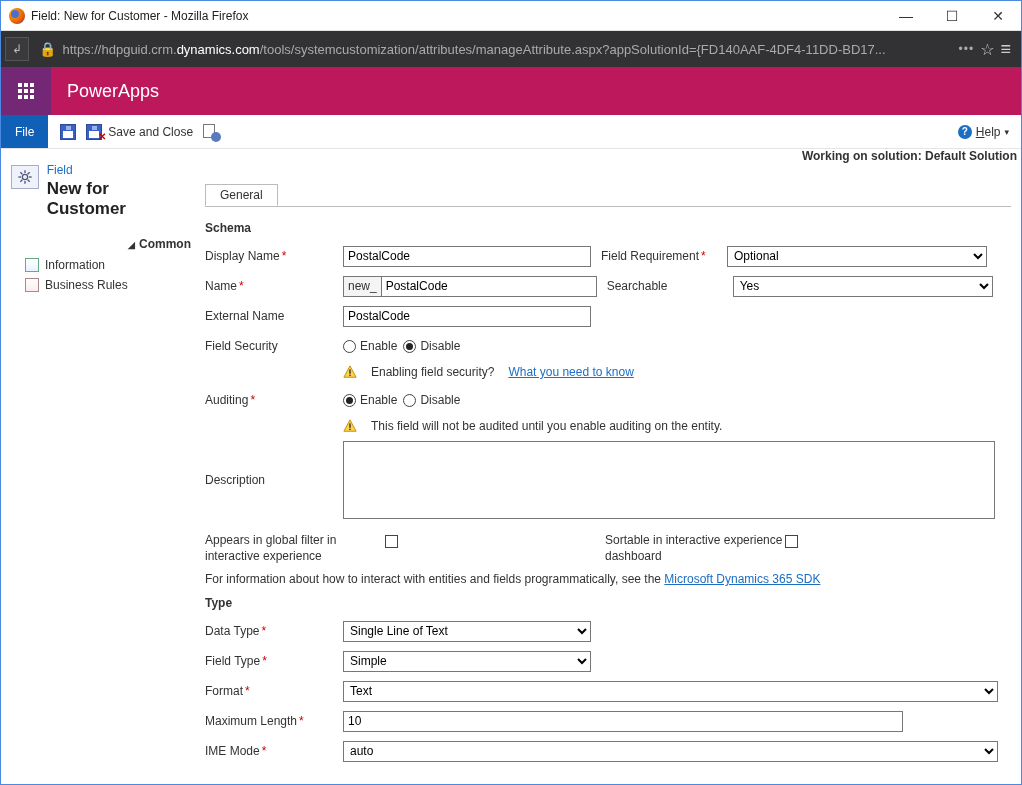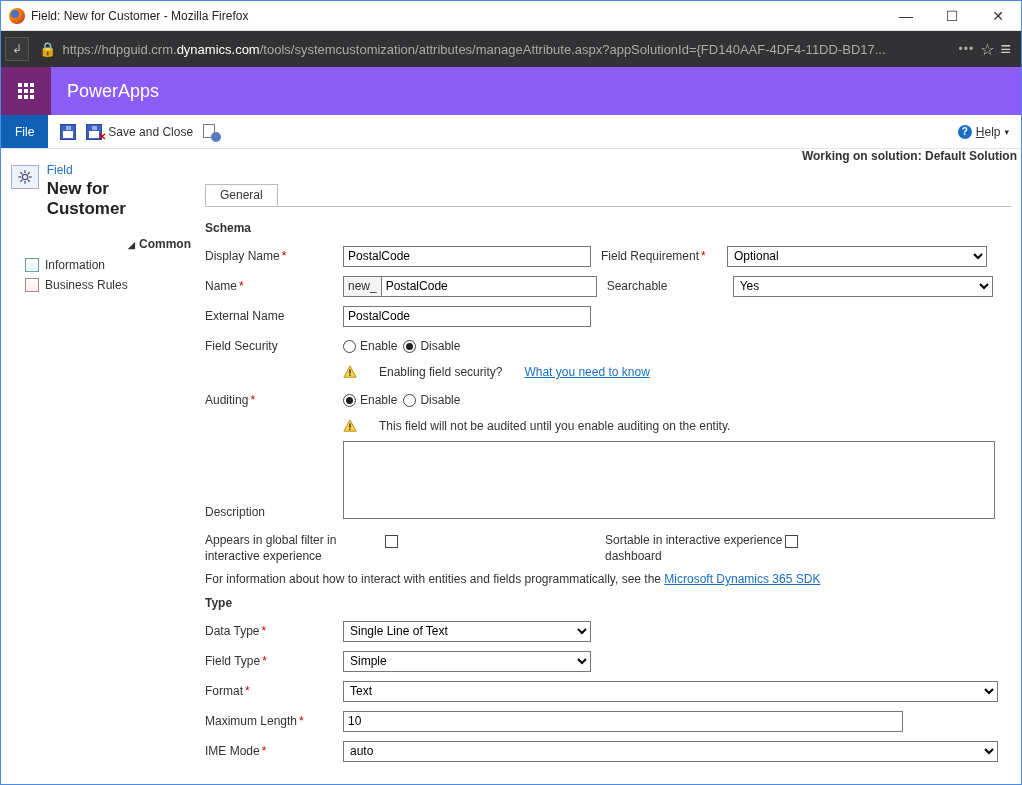--- a/index.html
+++ b/index.html
@@ -17,21 +17,21 @@
 .urlbar { height: 36px; background: #323234; display: flex; align-items: center; padding: 0 4px; }
 .tab-out { width: 24px; height: 24px; display:flex;align-items:center;justify-content:center; color:#bbb; border:1px solid #555; background:#3a3a3c; margin-right:4px; }
 .lock { color: #7bd47b; font-size: 14px; margin: 0 6px; }
 .url { flex: 1; color: #aaa; font-size: 13px; white-space: nowrap; overflow: hidden; }
 .url .host { color: #fff; }
 .url-right { display:flex; align-items:center; gap:6px; padding:0 6px; color:#aaa; }
 .star-icon { font-size:16px; color:#ccc; }
 .menu-icon { font-size:18px; color:#ccc; }
 
 
-.pa-header { height: 48px; background: #8b5cf6; display: flex; align-items: center; }
+.pa-header { height: 48px; background: #be185d; display: flex; align-items: center; }
 .waffle { width: 50px; height: 48px; background: #742774; display: flex; align-items: center; justify-content: center; }
 .waffle-grid { display: grid; grid-template-columns: repeat(3,4px); grid-template-rows: repeat(3,4px); gap:2px; }
 .waffle-grid span { background:#fff; width:4px; height:4px; }
 .pa-title { color:#fff; font-size: 18px; font-weight: 400; margin-left: 16px; }
 
 
 .ribbon { height: 34px; background: #fff; border-bottom: 1px solid #e5e5e5; display:flex; align-items:stretch; }
 .file-tab { background:#1160b7; color:#fff; padding: 0 14px; display:flex; align-items:center; font-size:12px; }
 .ribbon-items { display:flex; align-items:center; gap:10px; padding-left:12px; }
 .ribbon-btn { display:flex; align-items:center; gap:4px; cursor:pointer; font-size:12px; }
@@ -71,21 +71,21 @@
 .sel { border:1px solid #777; height:21px; font-size:12px; padding:0 2px; background:#fff; }
 .sel-250 { width:248px; }
 .sel-wide { width:260px; }
 .prefix-box { display:flex; }
 .prefix { border:1px solid #777; border-right:none; background:#f4f4f4; height:21px; font-size:12px; display:flex; align-items:center; padding:0 4px; }
 .col2-lbl { width:126px; font-size:12px; margin-left:10px; }
 .radio-row { display:flex; align-items:center; gap:6px;justify-content:space-between; }
 .radio-opt { display:flex; align-items:center; gap:4px; font-size:12px; }
 .radio { width:13px;height:13px;border:1px solid #444;border-radius:50%;display:flex;align-items:center;justify-content:center;background:#fff; }
 .radio.sel::after{content:"";width:7px;height:7px;border-radius:50%;background:#222;}
-.warn-line { display:flex; align-items:center; gap:22px; font-size:12px; margin:6px 0 8px 138px; }
+.warn-line { display:flex; align-items:center; gap:14px; font-size:12px; margin:6px 0 8px 138px; }
 .warn-icon { width:14px;height:14px; }
 .warn-icon svg{width:14px;height:14px;}
 .link { color:#1b6ec2; text-decoration:underline; cursor:pointer; }
 textarea.desc { width:652px; height:78px; border:1px solid #777; resize:none; font-size:12px; padding:3px; }
 .checkbox { width:13px;height:13px;border:1px solid #444;background:#fff;display:inline-block; }
 .two-check-row { display:flex; align-items:flex-start; margin:14px 0 8px 0; }
 .two-check-row .lbl-w { width:180px; font-size:12px; line-height:1.3; }
 .chk-cell { width:40px; padding-top:2px; }
 .info-line { font-size:12px; margin:6px 0 10px 0; }
 
@@ -281,21 +281,21 @@
       </div>
       <div class="warn-line">
         <span class="warn-icon"><svg viewBox="0 0 16 16">
               <polygon points="8,1 15,14 1,14" fill="#ffd24d" stroke="#b58a00"></polygon>
               <rect x="7.2" y="5" width="1.6" height="5" fill="#333"></rect>
               <rect x="7.2" y="11" width="1.6" height="1.6" fill="#333"></rect>
             </svg></span>
         <span>This field will not be audited until you enable auditing on the entity.</span>
       </div>
 
-      <div class="form-row" style="align-items:flex-end;">
+      <div class="form-row" style="align-items:center;">
         <div class="lbl">Description</div>
         <textarea class="desc" style=""></textarea>
       </div>
 
       <div class="two-check-row">
         <div class="lbl-w">Appears in global filter in interactive experience</div>
         <div class="chk-cell"><span class="checkbox"></span></div>
         <div style="width:180px"></div>
         <div class="lbl-w">Sortable in interactive experience dashboard</div>
         <div class="chk-cell"><span class="checkbox"></span></div>

